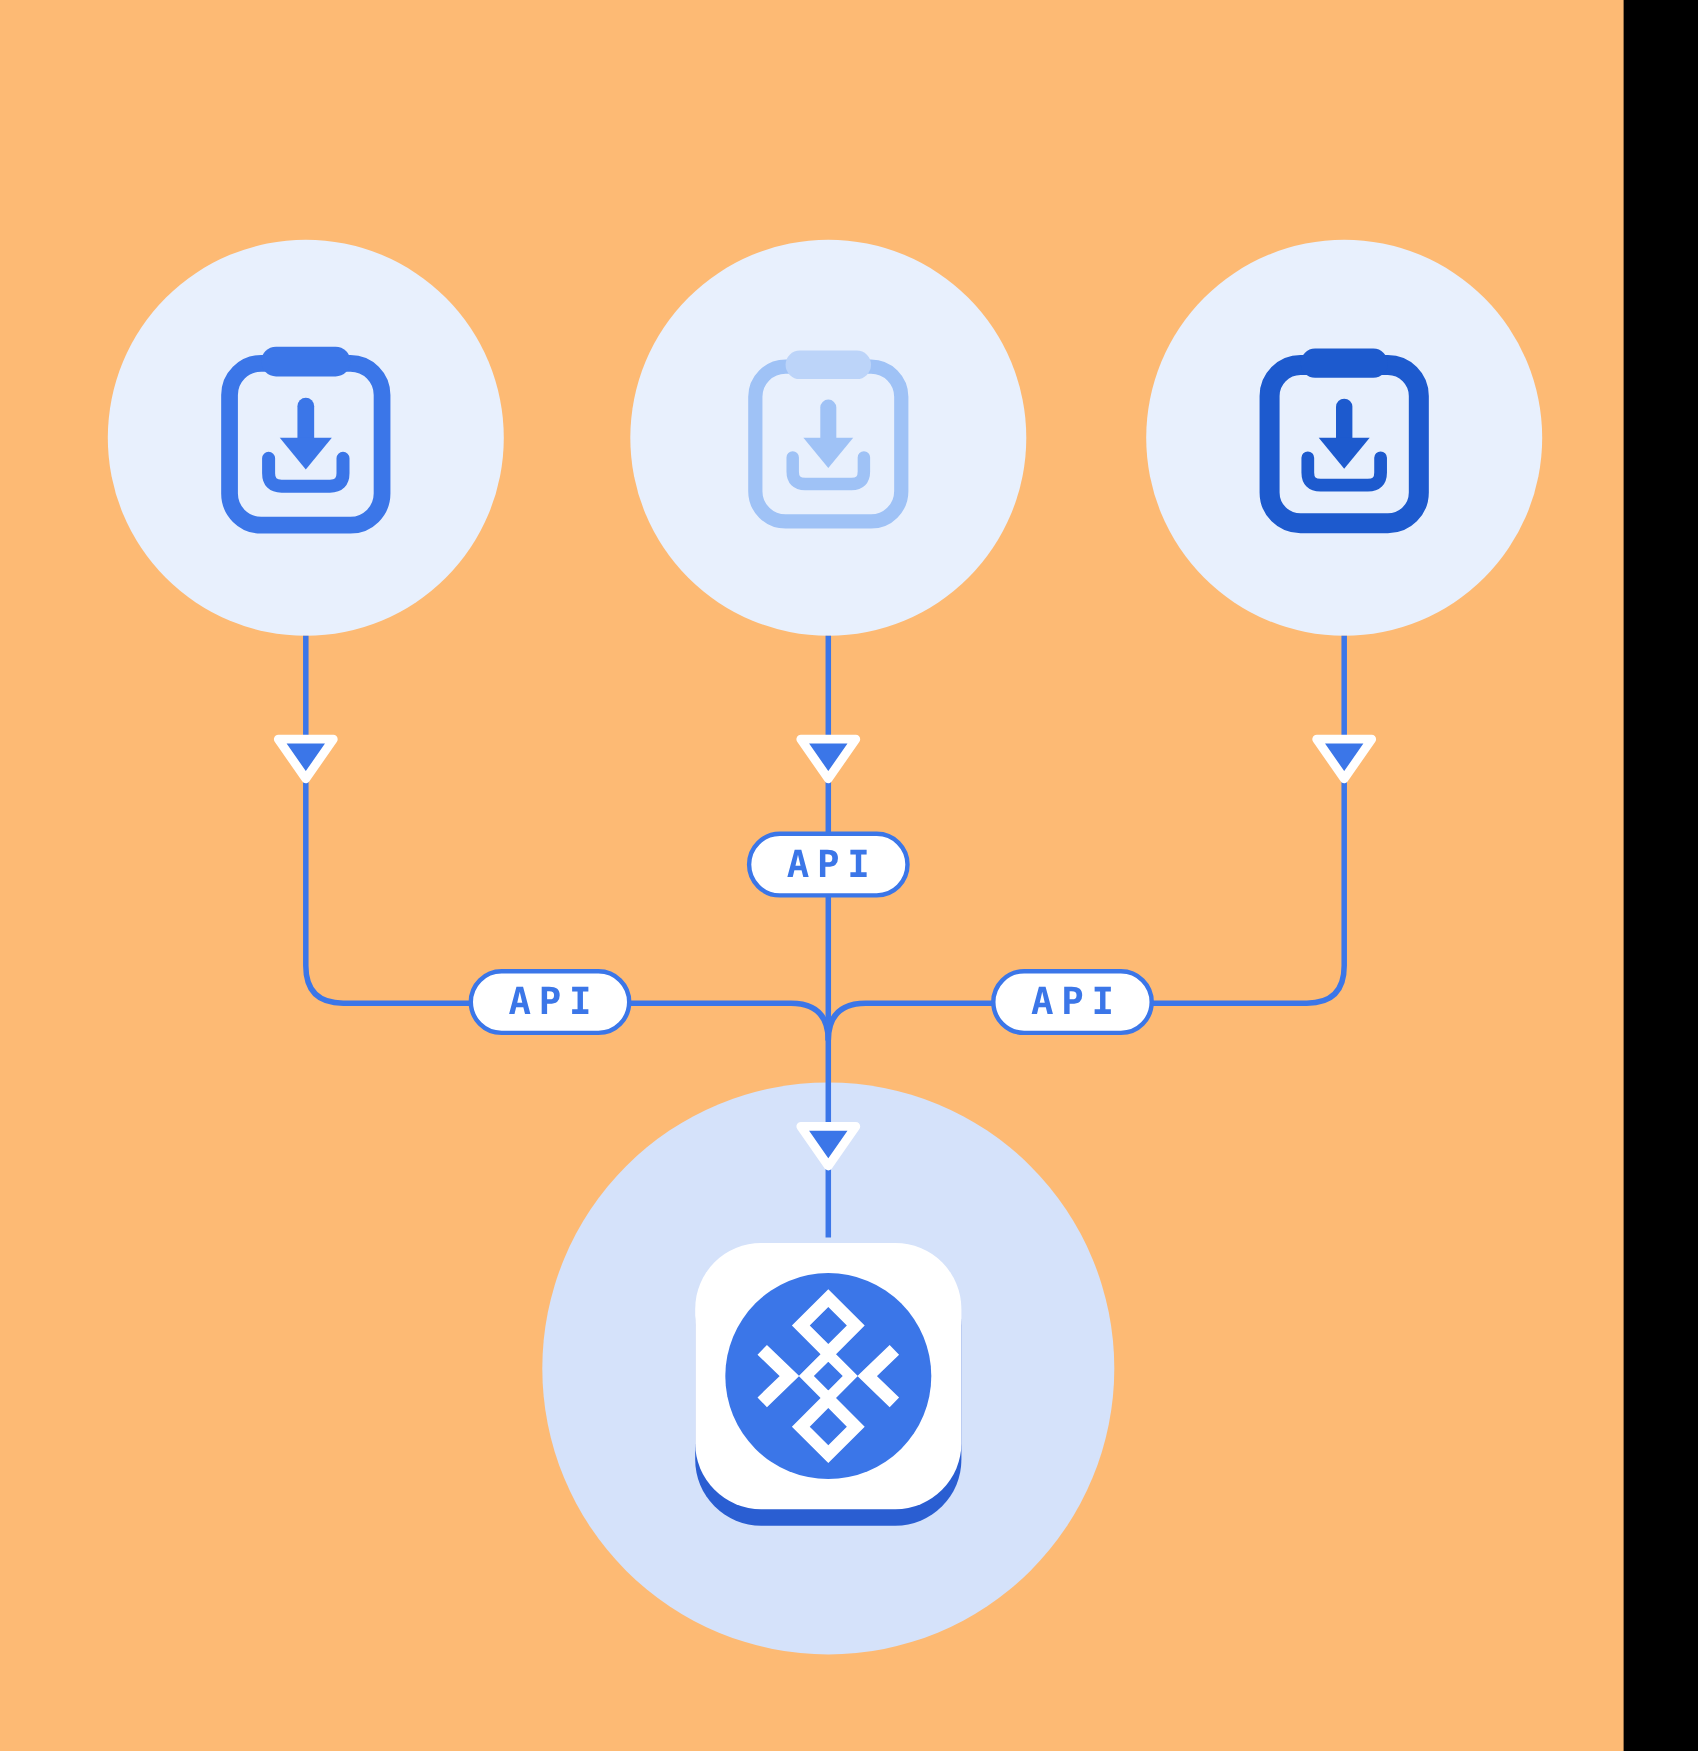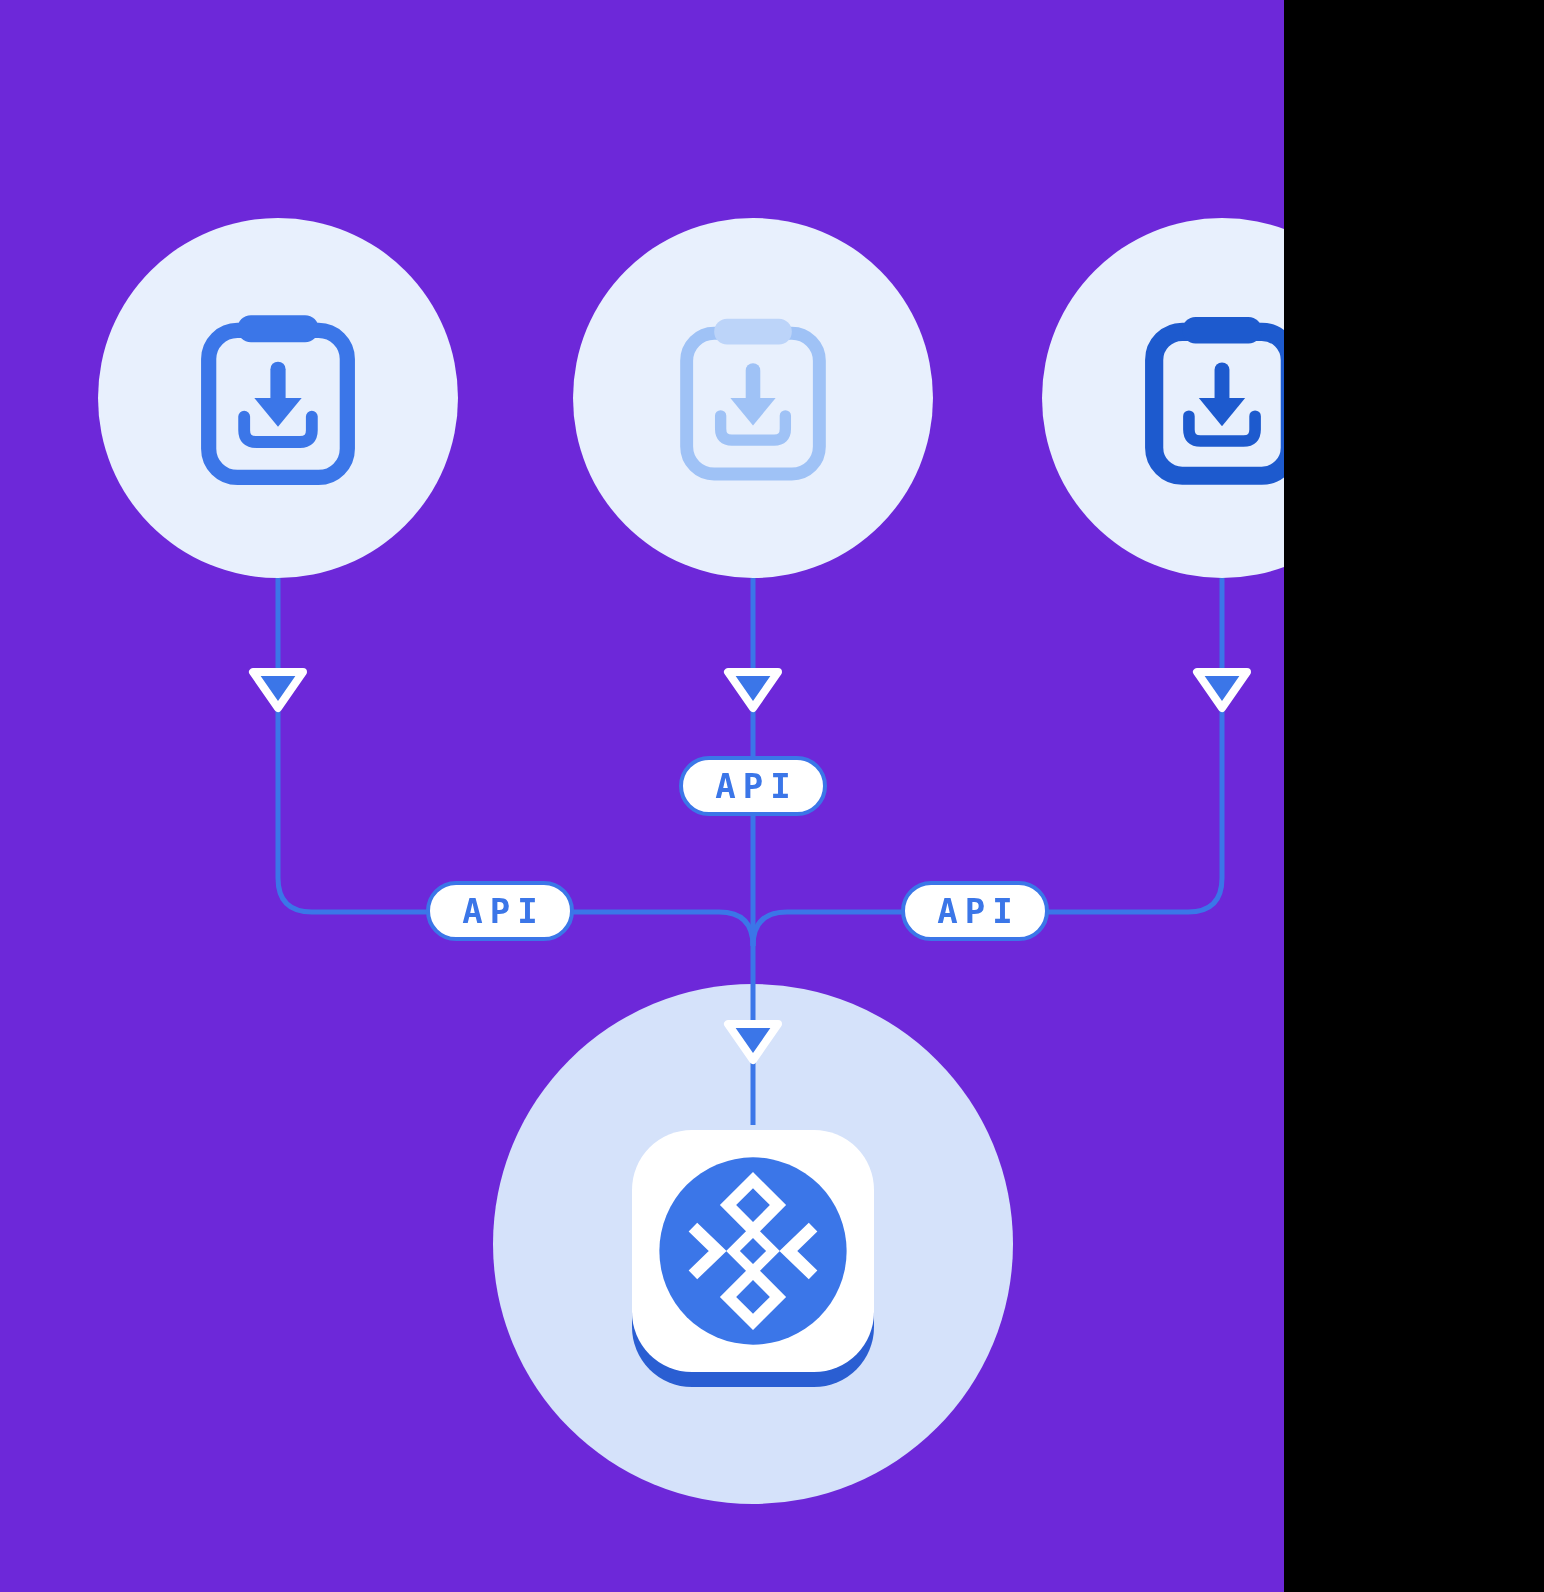--- a/index.html
+++ b/index.html
@@ -1,20 +1,20 @@
 <!DOCTYPE html>
 <html><head>
 <meta charset="utf-8">
 <style>
   html, body { margin: 0; padding: 0; background: #000; }
   #canvas {
     position: relative;
-    width: 1284px;
+    width: 1476px;
     height: 1592px;
-    background: #6d28d9;
+    background: #fdba74;
     overflow: hidden;
     font-family: "DejaVu Sans Mono", monospace;
   }
   .source-circle {
     position: absolute;
     width: 360px;
     height: 360px;
     border-radius: 50%;
     background: #e8f0fd;
     display: flex;

